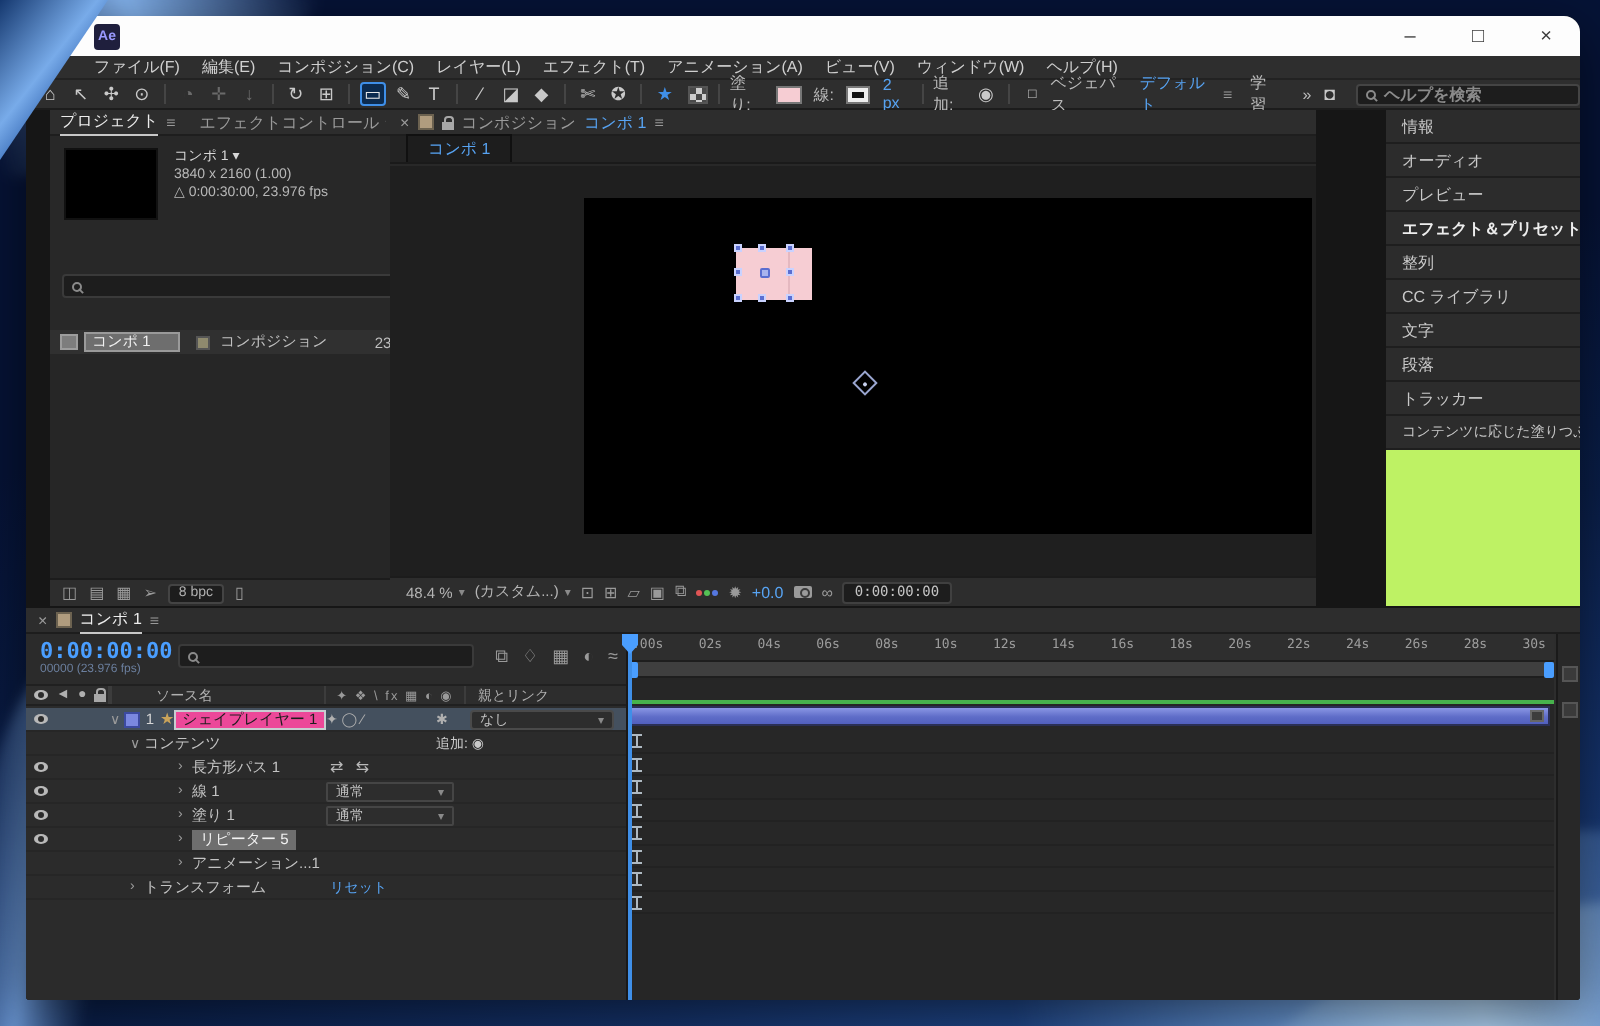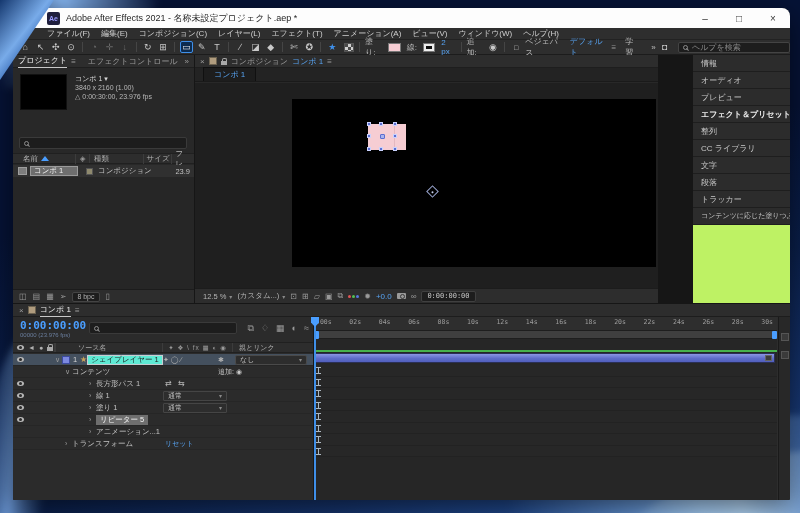--- a/index.html
+++ b/index.html
@@ -50,36 +50,36 @@
   .tool.sel { background:#0c2b4f; border:1px solid #3f8fe8; color:#e8e8e8; border-radius:2px; }
   .tb-sep { width:1px; height:10px; background:#454545; margin:0 2px; }
   .star { color:#3f8fe8; font-size:9px; }
   .checker { width:11px; height:9px; margin-left:2px;
       background:conic-gradient(#cfcfcf 25%, #4a4a4a 0 50%, #cfcfcf 0 75%, #4a4a4a 0);
       background-size:6px 6px; border:1px solid #555; }
   .swatch { width:13px; height:9px; border:1px solid #777; margin:0 3px; }
   .tb-label { color:#bdbdbd; font-size:8px; }
   .tb-blue { color:#57a3f2; font-size:8px; }
   .help-search { margin-left:4px; width:118px; height:11px; background:#1d1d1d; border:1px solid #444;
-      border-radius:2px; display:flex; align-items:center; gap:4px; padding:0 4px; color:#8b8b8b; }
+      border-radius:2px; display:flex; align-items:center; gap:4px; padding:0 4px; color:#8b8b8b;font-weight:bold; }
   .mag { width:5px; height:5px; border:1px solid #8a8a8a; border-radius:50%; position:relative; flex:none; }
   .mag::after { content:""; position:absolute; width:3px; height:1px; background:#8a8a8a;
       transform:rotate(45deg); right:-2px; bottom:-1px; }
 
   
   .workspace { position:absolute; left:0; top:47px; right:0; bottom:0; background:#161616; }
   .panel { position:absolute; background:#282828; overflow:hidden; }
   .tabrow { height:13px; background:#2d2d2d; display:flex; align-items:center; gap:4px;
       padding:0 5px; border-bottom:1px solid #1e1e1e; font-size:8px; color:#9a9a9a; white-space:nowrap; }
   .tab-active { color:#ededed; border-bottom:1px solid #c8c8c8; padding-bottom:1px; }
   .hamb { color:#9a9a9a; font-size:8px; }
   .chip { width:8px; height:8px; background:#b09c7e; border:1px solid #6c6250; flex:none; }
 
   
-  .project { left:0; top:0; width:181px; height:248px; }
+  .project { left:12px; top:0; width:181px; height:248px; }
   .proj-preview { position:absolute; left:7px; top:19px; width:47px; height:36px; background:#000;
       border:1px solid #111; }
   .proj-info { position:absolute; left:62px; top:19px; font-size:7px; line-height:9px; color:#b8b8b8; }
   .proj-info .l1 { color:#d8d8d8; }
   .proj-search { position:absolute; left:6px; top:82px; width:168px; height:12px; background:#1d1d1d;
       border:1px solid #3a3a3a; border-radius:2px; display:flex; align-items:center; padding:0 4px; }
   .proj-head { position:absolute; left:0; top:98px; width:181px; height:11px; background:#2d2d2d;
       border-top:1px solid #202020; border-bottom:1px solid #202020; display:flex; align-items:center;
       font-size:7.5px; color:#b5b5b5; }
   .ph-name { width:66px; padding-left:10px; display:flex; align-items:center; gap:3px; border-right:1px solid #3c3c3c; }
@@ -169,21 +169,21 @@
 
   .tl-rows { position:absolute; left:0; top:37px; width:300px; bottom:14px; background:#2b2b2b; }
   .lrow { position:relative; height:12px; display:flex; align-items:center; font-size:7.5px;
       color:#c3c3c3; border-bottom:1px solid #262626; }
   .lrow.layer { background:#44505e; }
   .lrow .cell-av { width:42px; display:flex; align-items:center; gap:4px; padding-left:4px; flex:none; }
   .exp { color:#9a9a9a; font-size:7px; width:7px; flex:none; }
   .lay-chip { width:8px; height:8px; background:#7b88e0; border:1px solid #3c4aa0; flex:none; }
   .lay-num { width:10px; text-align:center; flex:none; color:#d5d5d5; }
   .shape-star { color:#c9a35a; font-size:8px; flex:none; }
-  .lay-name { background:#5eead4; color:#1d1d1d; border:1px solid #c8cdd1; padding:0 3px; height:10px;
+  .lay-name { background:#ec4899; color:#1d1d1d; border:1px solid #c8cdd1; padding:0 3px; height:10px;
       display:flex; align-items:center; flex:none; }
   .mini-sw { position:absolute; left:150px; display:flex; gap:6px; color:#b0b0b0; font-size:7px; }
   .parent-dd { position:absolute; left:222px; width:72px; height:10px; background:#2d2d2d;
       border:1px solid #4a4a4a; border-radius:2px; display:flex; align-items:center; padding:0 4px;
       color:#c0c0c0; font-size:7px; }
   .parent-dd .car { margin-left:auto; font-size:6px; color:#8a8a8a; }
   .mode-dd { position:absolute; left:150px; width:64px; height:10px; background:#2d2d2d;
       border:1px solid #454545; border-radius:1px; display:flex; align-items:center; padding:0 4px;
       color:#c0c0c0; font-size:7px; }
   .mode-dd .car { margin-left:auto; font-size:6px; color:#8a8a8a; }
@@ -230,21 +230,20 @@
   <div class="streak s1"></div>
   <div class="streak s2"></div>
   <div class="streak s3"></div>
   <div class="streak s4"></div>
 </div>
 
 <div class="win">
 
   <div class="titlebar">
     <div class="ae-logo">Ae</div>
-    <div class="title-text">Adobe After Effects 2021 - 名称未設定プロジェクト.aep *</div>
     <div class="win-controls">
       <span>–</span>
       <span>□</span>
       <span>×</span>
     </div>
   </div>
 
   <div class="menubar">
     <span>ファイル(F)</span>
     <span>編集(E)</span>
@@ -318,30 +317,20 @@
       </div>
       <div class="proj-preview"></div>
       <div class="proj-info">
         <div class="l1">コンポ 1 ▾</div>
         <div>3840 x 2160 (1.00)</div>
         <div>△ 0:00:30:00, 23.976 fps</div>
       </div>
       <div class="proj-search">
         <span class="mag"></span>
       </div>
-      <div class="proj-head">
-        <span class="ph-name">
-          <span>名前</span>
-          <span class="sort-up"></span>
-        </span>
-        <span class="ph-tag">◈</span>
-        <span class="ph-type">種類</span>
-        <span class="ph-size">サイズ</span>
-        <span style="padding-left:3px">フレ..</span>
-      </div>
       <div class="proj-row">
         <span class="comp-ico"></span>
         <span class="name-box">コンポ 1</span>
         <span class="row-chip"></span>
         <span style="width:56px">コンポジション</span>
         <span style="margin-left:auto;margin-right:4px">23.9</span>
       </div>
       <div class="proj-empty"></div>
       <div class="proj-foot">
         <span>◫</span>
@@ -379,21 +368,21 @@
             <span class="hnd" style="left:-2px;bottom:-2px"></span>
             <span class="hnd" style="left:10px;bottom:-2px"></span>
             <span class="hnd" style="right:-2px;bottom:-2px"></span>
             <span class="anchor-x"></span>
           </div>
           <div class="pos-marker"></div>
         </div>
       </div>
       <div class="comp-foot">
         <span class="dd">
-          <span>12.5 %</span>
+          <span>48.4 %</span>
           <span class="car">▾</span>
         </span>
         <span class="dd">
           <span>(カスタム...)</span>
           <span class="car">▾</span>
         </span>
         <span class="foot-ico">⊡</span>
         <span class="foot-ico">⊞</span>
         <span class="foot-ico">▱</span>
         <span class="foot-ico">▣</span>

